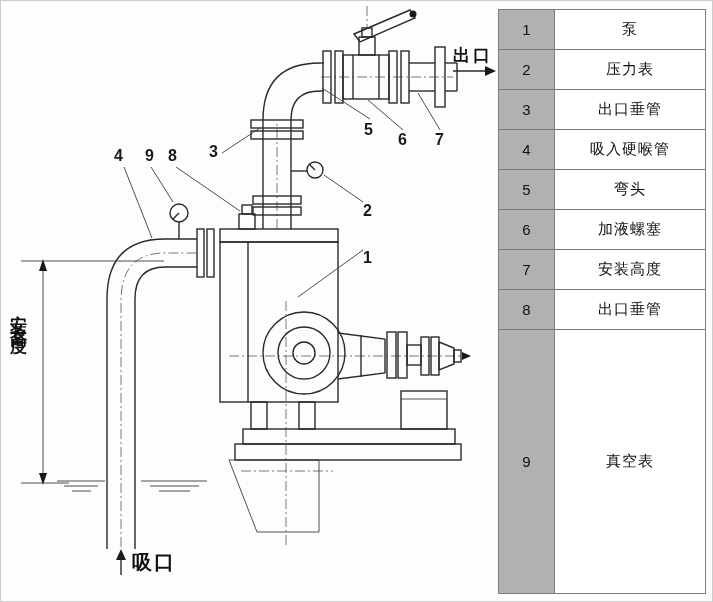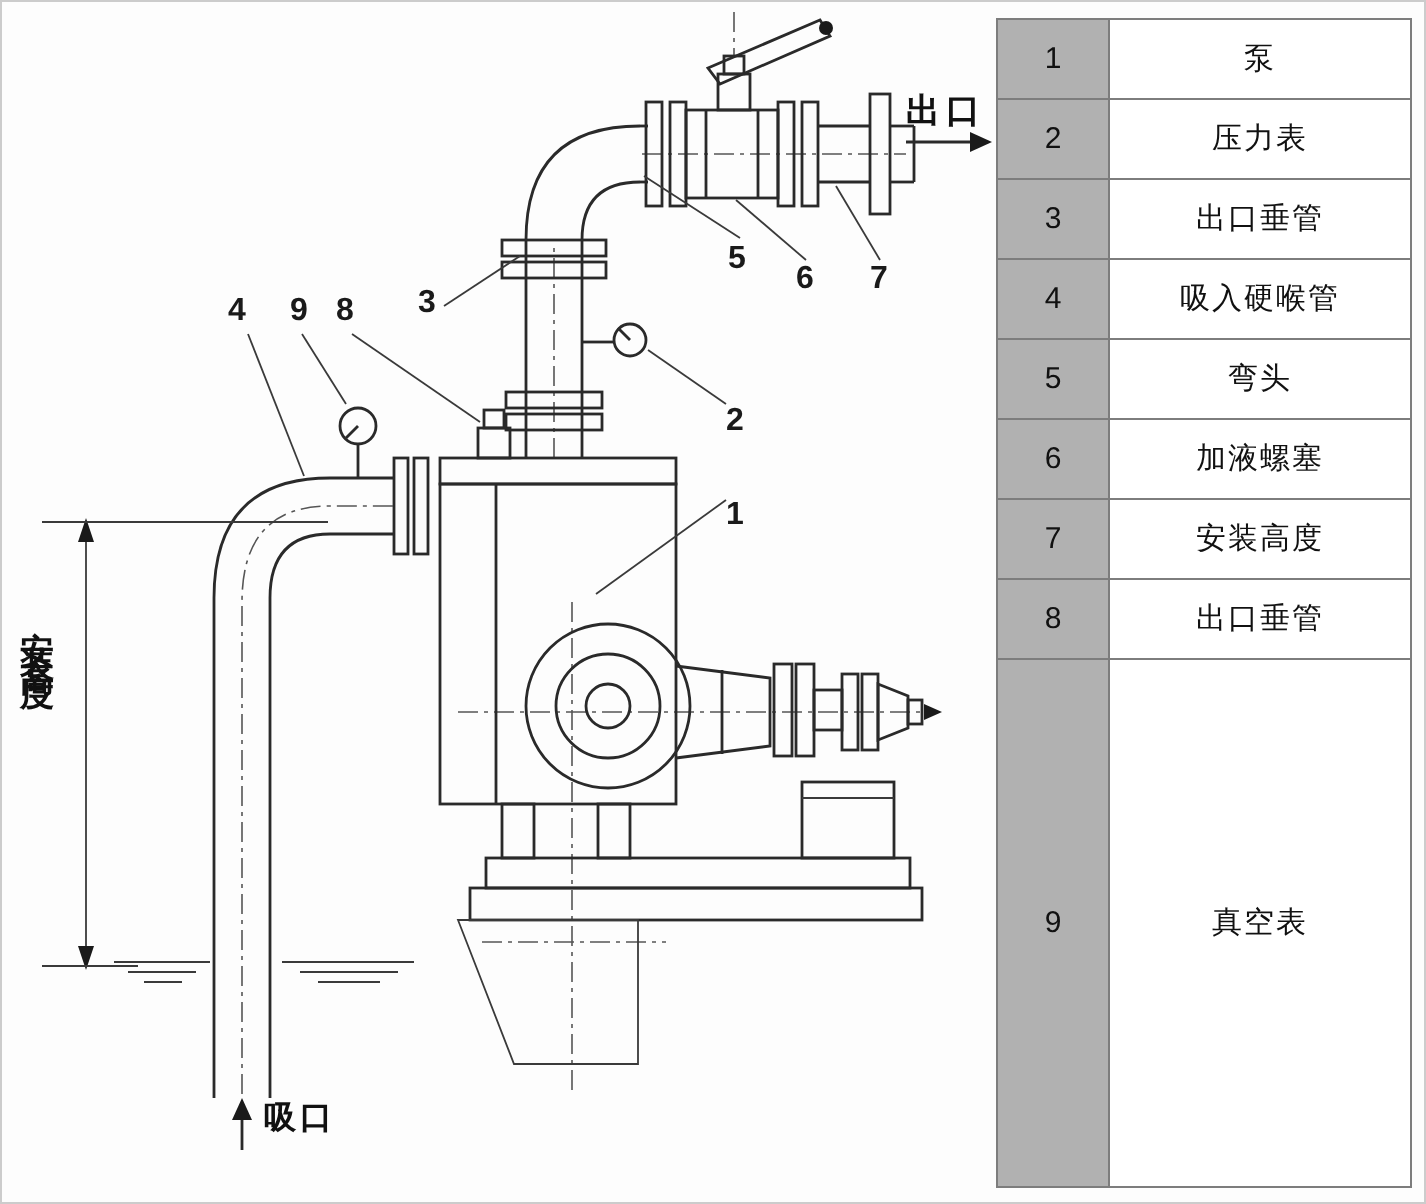--- a/index.html
+++ b/index.html
@@ -10,21 +10,21 @@
     background:#fdfdfd; border:1px solid #cccccc; overflow:hidden;
   }
   .diagram { position:absolute; left:0; top:0; width:497px; height:602px; }
   .art { position:absolute; left:0; top:0; }
   .callout {
     position:absolute; font-size:16px; font-weight:600; color:#1a1a1a;
     line-height:1; user-select:none;
   }
   .lbl { position:absolute; color:#111; line-height:1; }
   .lbl-outlet { left:452px; top:46px; font-size:17px; font-weight:700; letter-spacing:3px; }
-  .lbl-suction { left:131px; top:551px; font-size:16px; font-weight:600; letter-spacing:2px; }
+  .lbl-suction { left:131px; top:551px; font-size:20px; font-weight:600; letter-spacing:2px; }
   .lbl-height {
     left:9px; top:301px; font-size:17px; font-weight:600;
     writing-mode:vertical-rl; text-orientation:upright; letter-spacing:7px; height:110px;
   }
   table.legend {
     position:absolute; left:497px; top:8px; width:208px; height:585px;
     border-collapse:collapse; table-layout:fixed; background:#ffffff;
   }
   table.legend td {
     border:1px solid #7d7d7d; text-align:center; vertical-align:middle;

